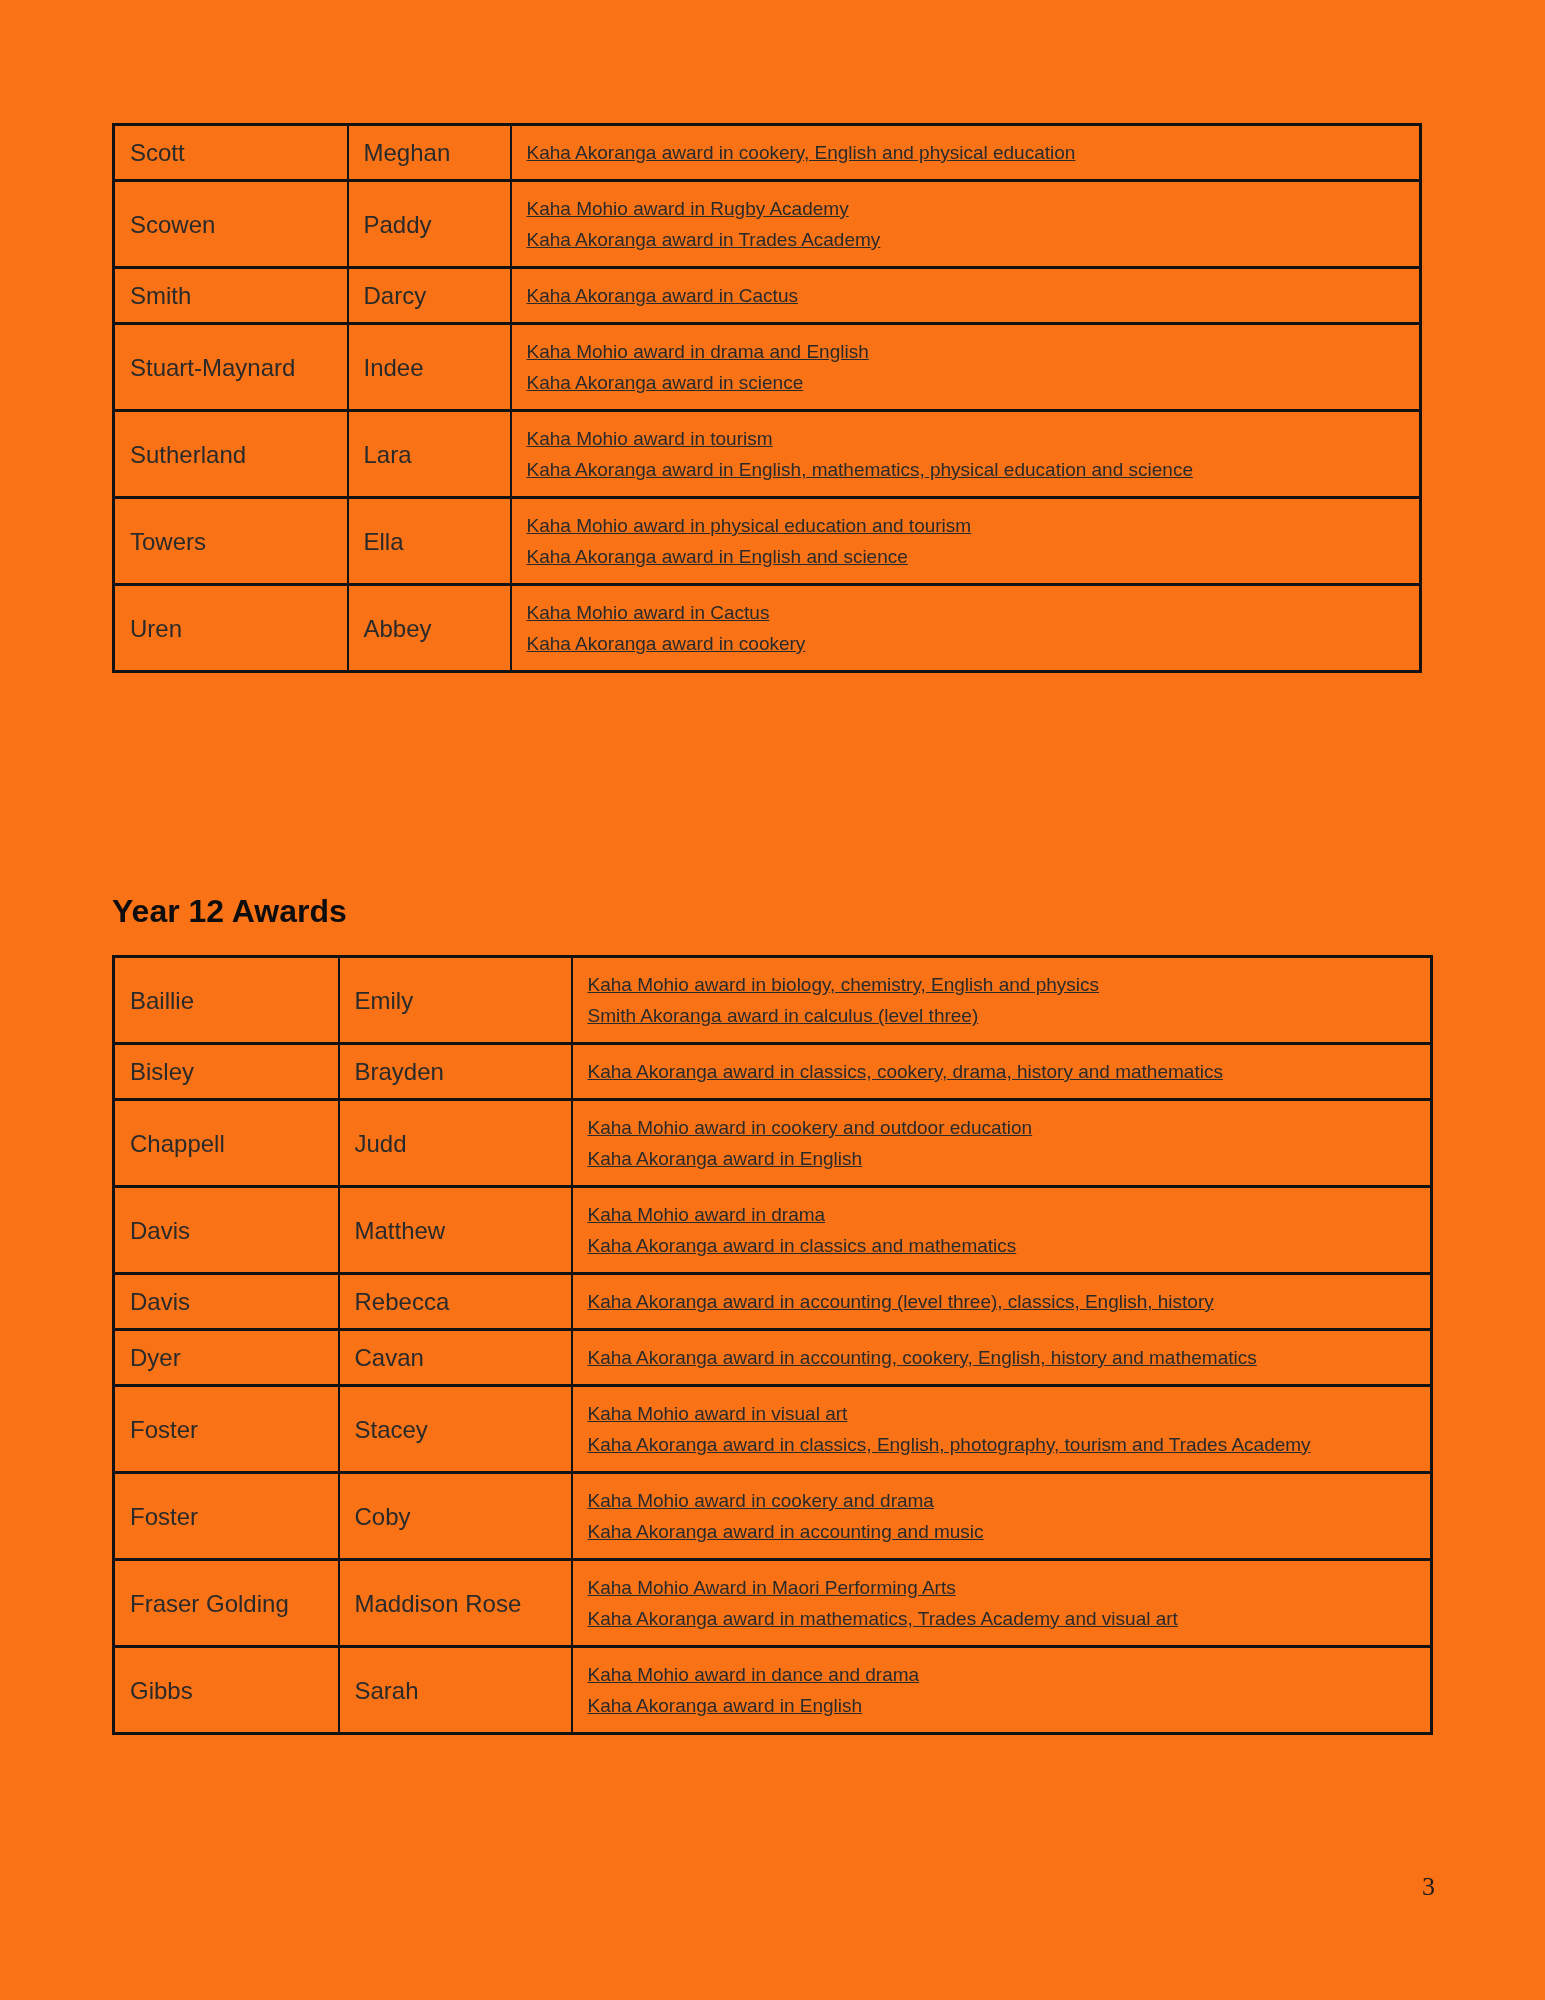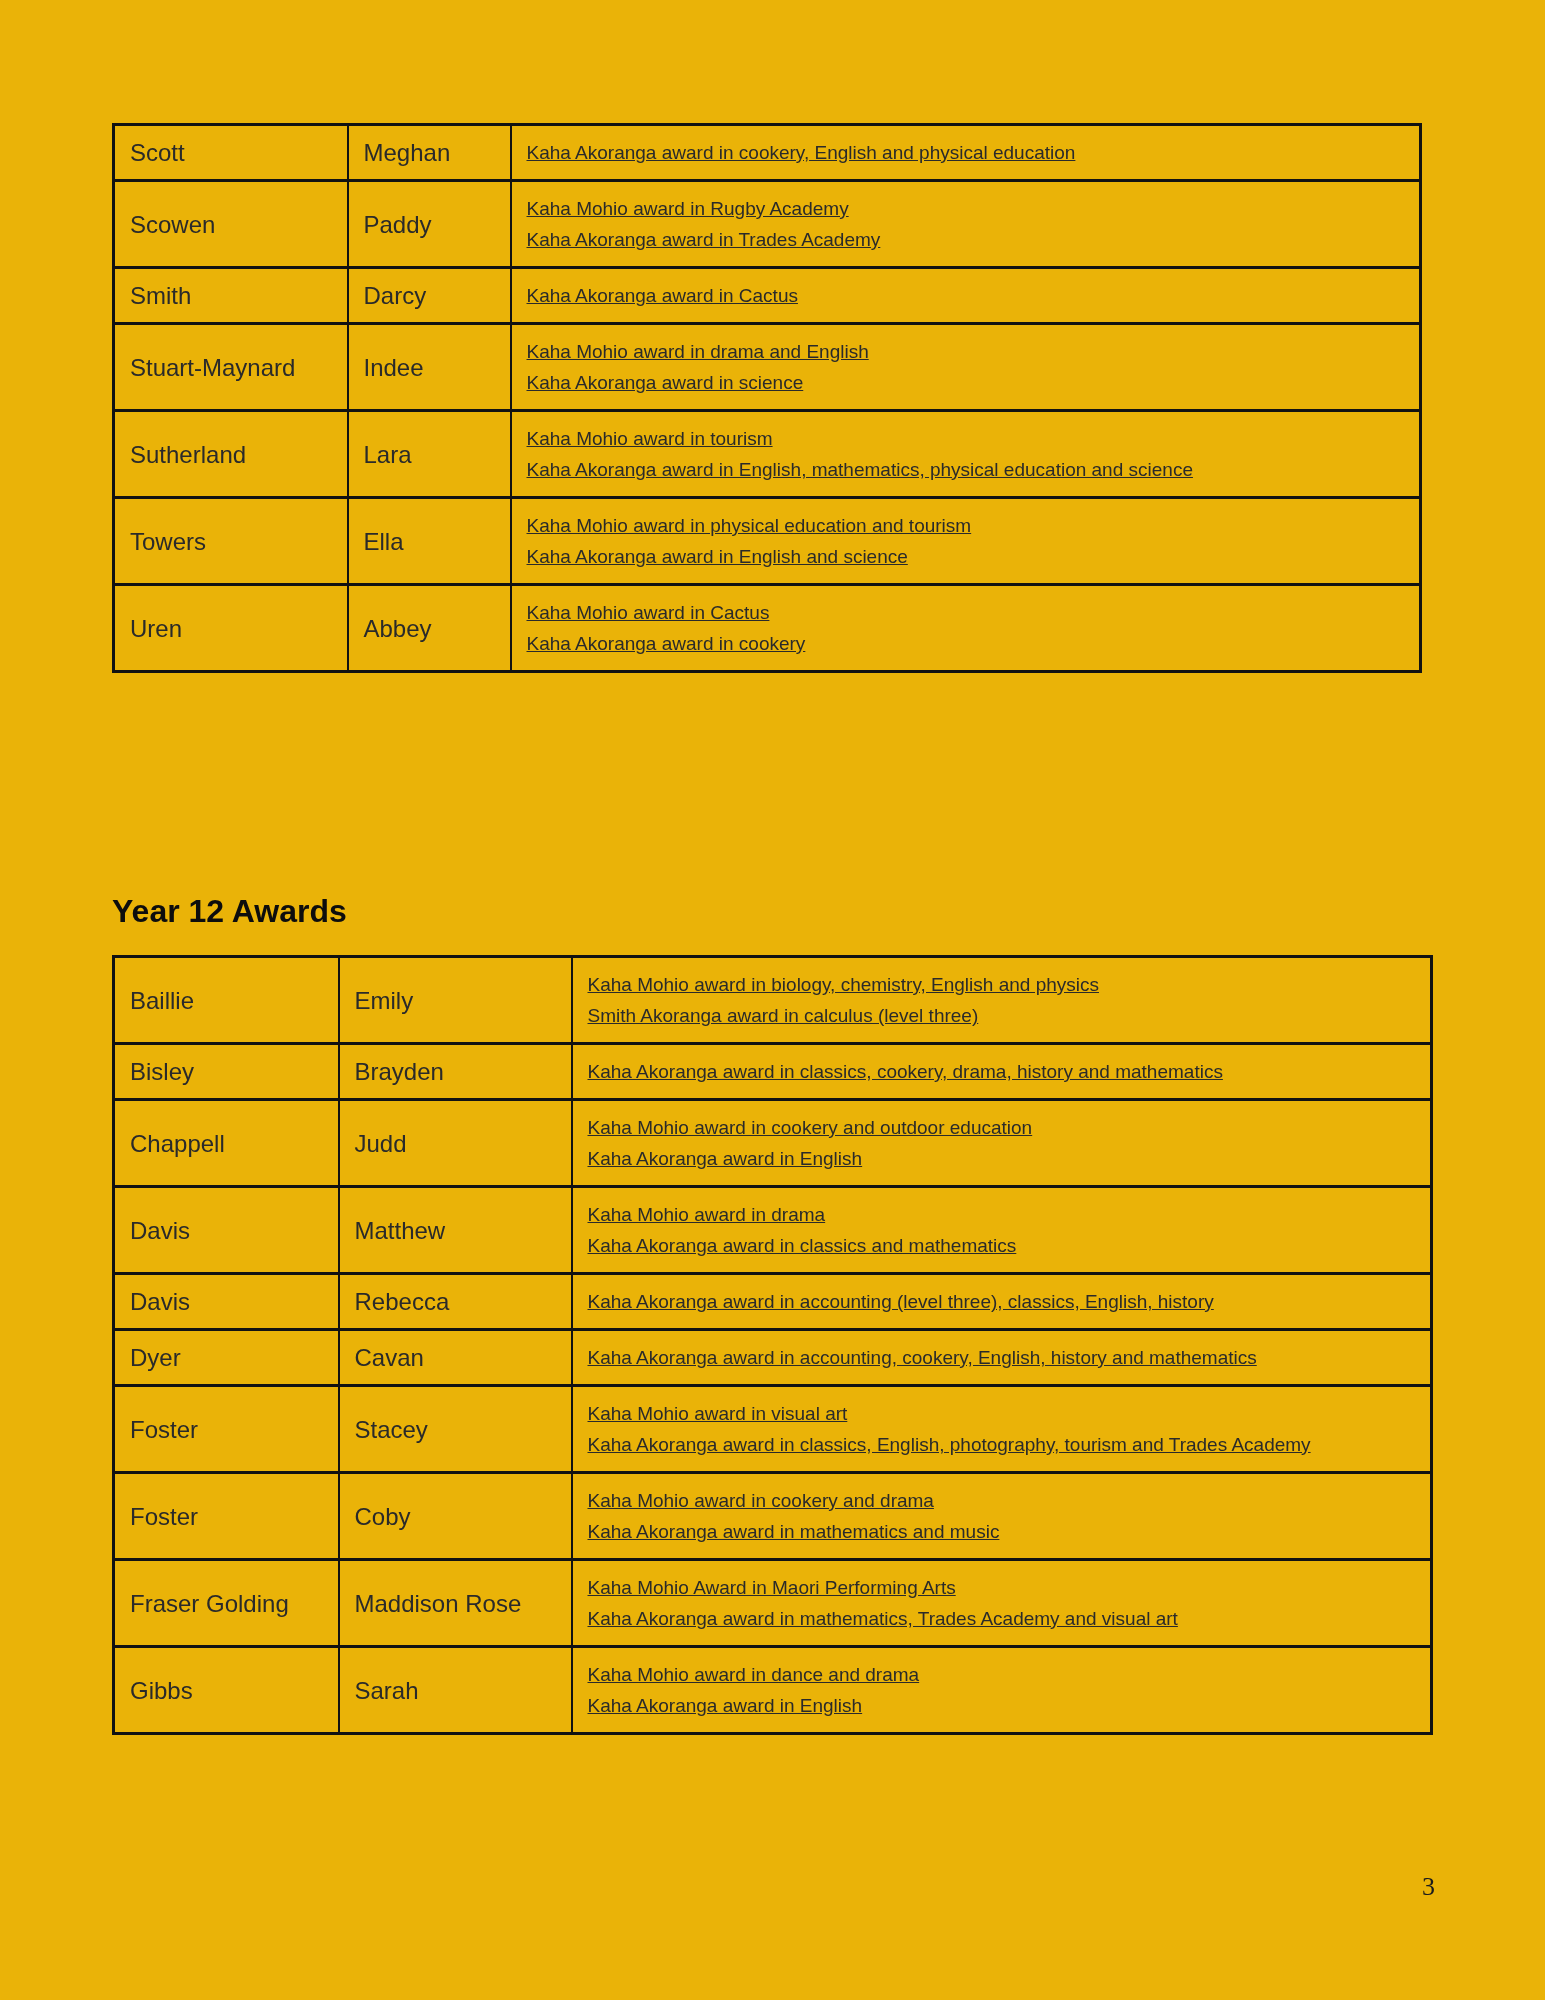--- a/index.html
+++ b/index.html
@@ -3,21 +3,21 @@
 <meta charset="utf-8">
 <style>
   html, body { margin: 0; padding: 0; }
   body {
     width: 1545px; height: 2000px;
     background: #ffffff;
     font-family: "Liberation Sans", sans-serif;
     position: relative;
     color: #2a2a2a;
   }
-  .page { position: absolute; inset: 0; background: #eab308; }
+  .page { position: absolute; inset: 0; background: #f97316; }
 
   table.awards {
     position: absolute;
     border-collapse: collapse;
     table-layout: fixed;
   }
   #year11-table { left: 112px; top: 123px; width: 1307px; }
   #year12-table { left: 112px; top: 955px; width: 1318px; }
 
   table.awards td {
@@ -185,21 +185,21 @@
           <td>
             <div class="award-line">Kaha Mohio award in visual art</div>
             <div class="award-line">Kaha Akoranga award in classics, English, photography, tourism and Trades Academy</div>
           </td>
         </tr>
         <tr>
           <td>Foster</td>
           <td>Coby</td>
           <td>
             <div class="award-line">Kaha Mohio award in cookery and drama</div>
-            <div class="award-line">Kaha Akoranga award in mathematics and music</div>
+            <div class="award-line">Kaha Akoranga award in accounting and music</div>
           </td>
         </tr>
         <tr>
           <td>Fraser Golding</td>
           <td>Maddison Rose</td>
           <td>
             <div class="award-line">Kaha Mohio Award in Maori Performing Arts</div>
             <div class="award-line">Kaha Akoranga award in mathematics, Trades Academy and visual art</div>
           </td>
         </tr>

